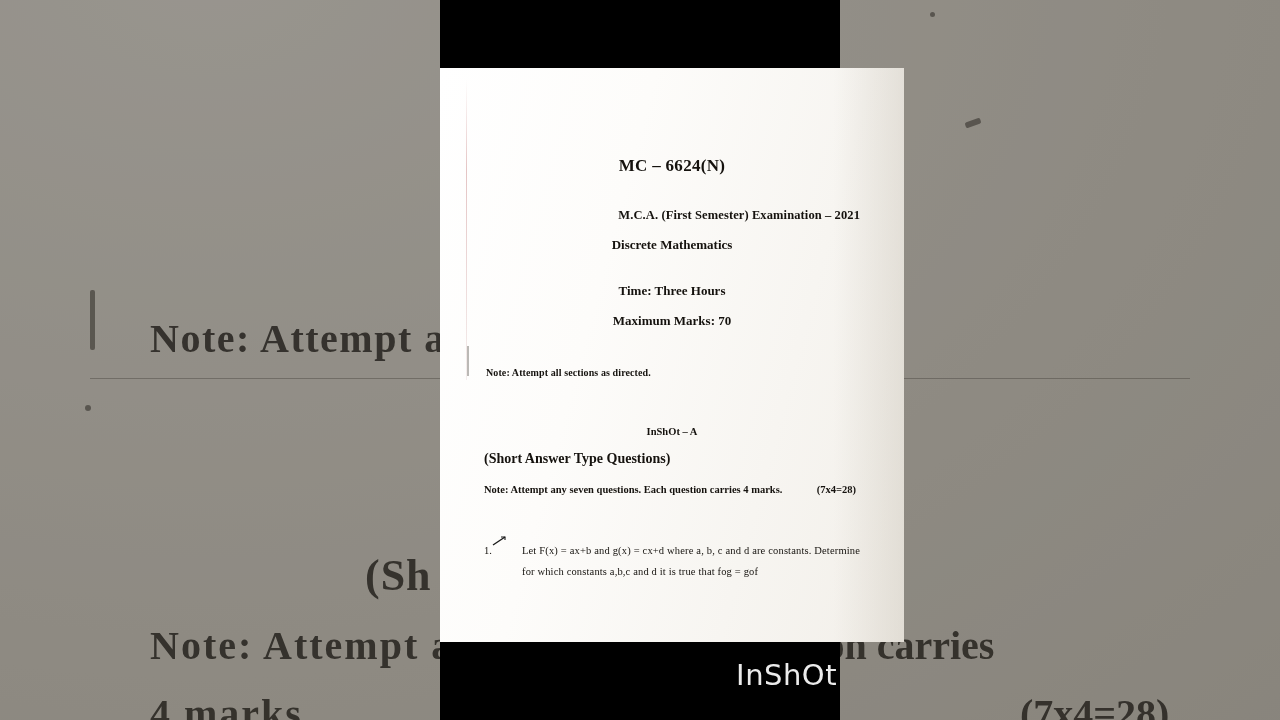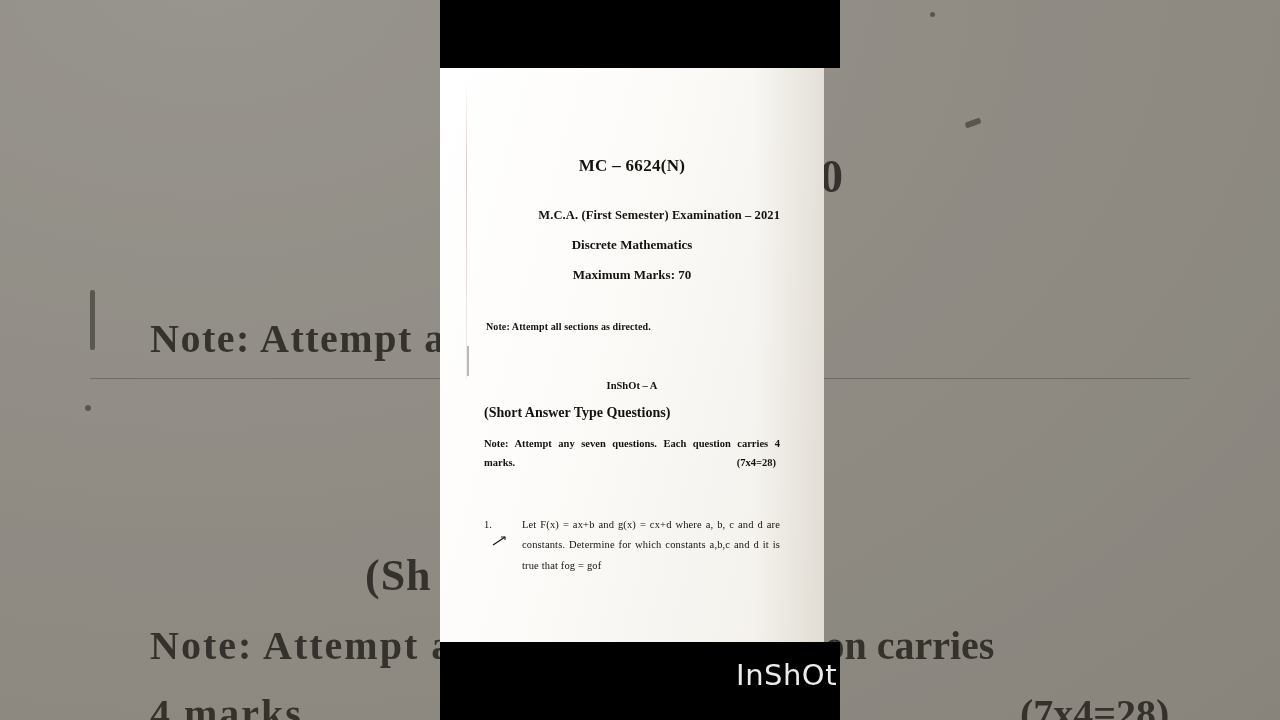--- a/index.html
+++ b/index.html
@@ -74,21 +74,21 @@
   .bg-m1 { left: 90px; top: 290px; width: 5px; height: 60px; }
   .bg-m2 { left: 965px; top: 120px; width: 16px; height: 6px; transform: rotate(-20deg); }
   .bg-m3 { left: 85px; top: 405px; width: 6px; height: 6px; border-radius: 50%; }
   .bg-m4 { left: 930px; top: 12px; width: 5px; height: 5px; border-radius: 50%; }
 
   
   .paper {
     position: absolute;
     left: 440px;
     top: 68px;
-    width: 384px;
+    width: 464px;
     height: 574px;
     background:
       linear-gradient(105deg, #ffffff 0%, #fdfcfa 35%, #f7f5f1 70%, #f2efe9 100%);
     box-shadow: 0 0 0 0 rgba(0,0,0,0);
     overflow: hidden;
   }
   .paper-shade {
     position: absolute;
     right: 0; top: 0;
     width: 70px; height: 100%;
@@ -249,20 +249,21 @@
 
   <div class="paper">
     <div class="paper-shade"></div>
     <div class="paper-edge"></div>
     <div class="paper-edge2"></div>
 
     <div class="doc">
       <div class="title">MC – 6624(N)</div>
       <div class="subtitle">M.C.A. (First Semester) Examination – 2021</div>
       <div class="subject">Discrete Mathematics</div>
+      <div class="time">Time: Three Hours</div>
       <div class="marks">Maximum Marks: 70</div>
       <div class="note-top">Note:  Attempt all sections as directed.</div>
 
       <div class="section-head">InShOt – A</div>
       <div class="section-sub">(Short Answer Type Questions)</div>
 
       <div class="note-section">
         <span>Note:  Attempt  any  seven  questions.  Each  question  carries  4 marks.</span>
         <span class="note-marks">(7x4=28)</span>
       </div>

